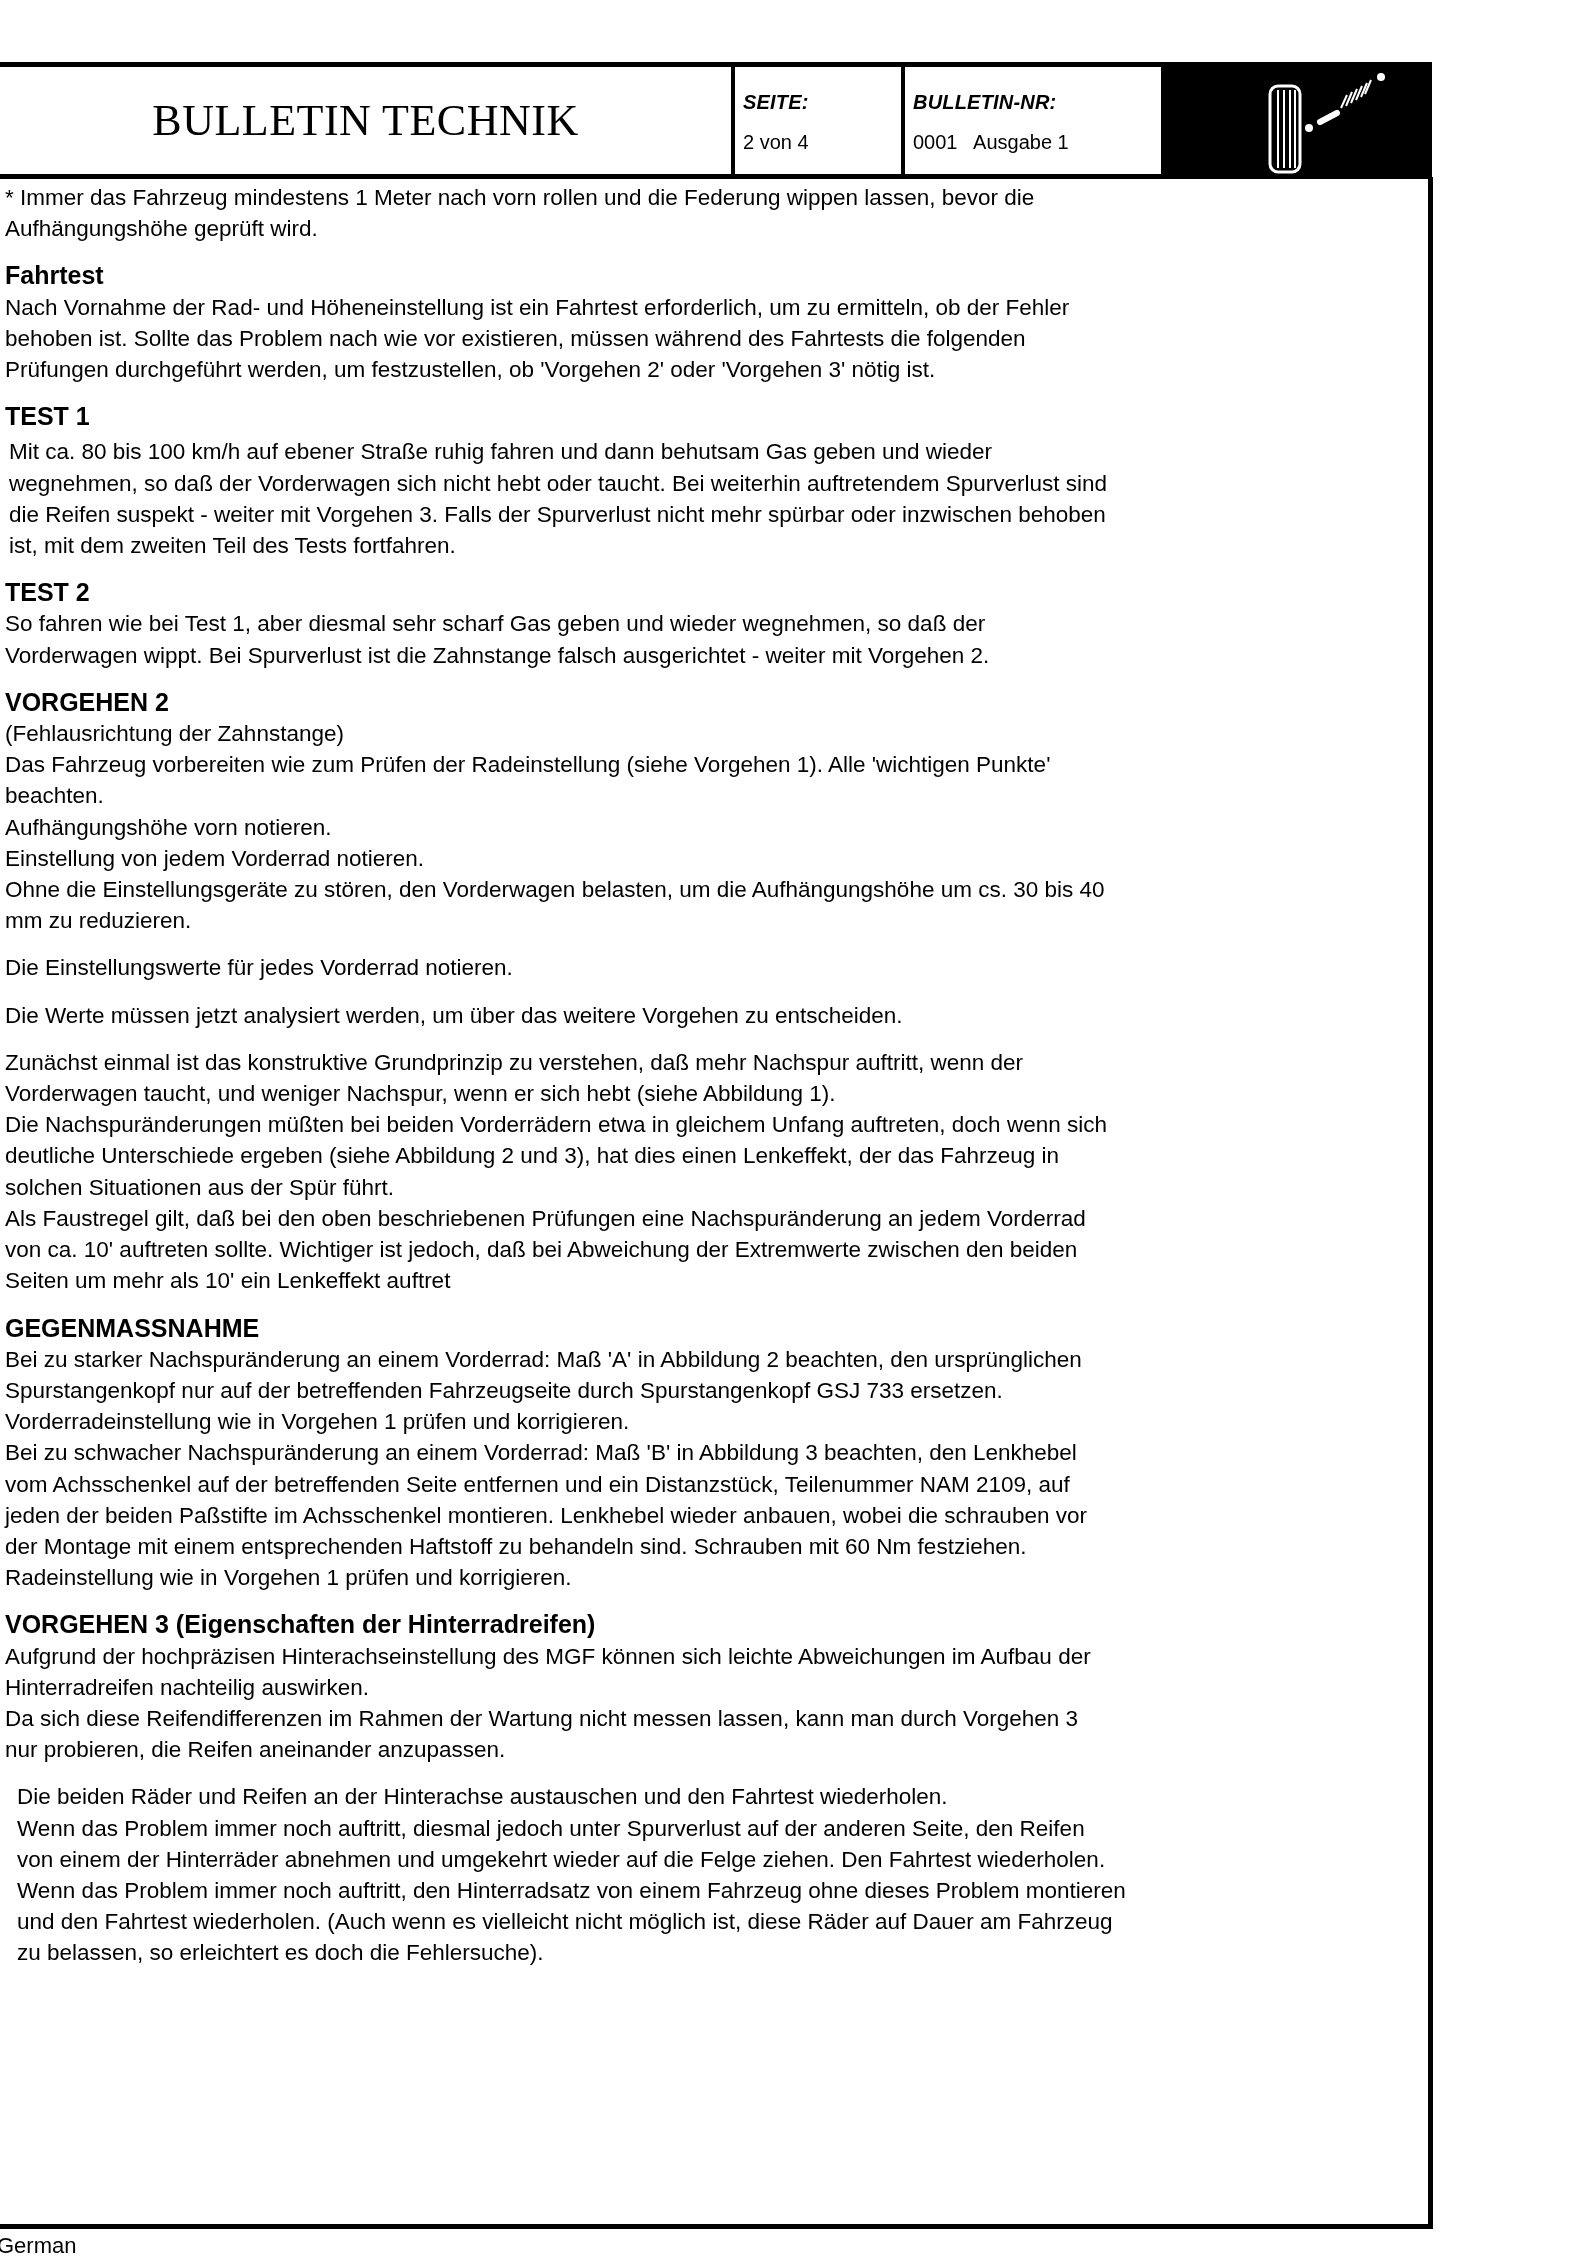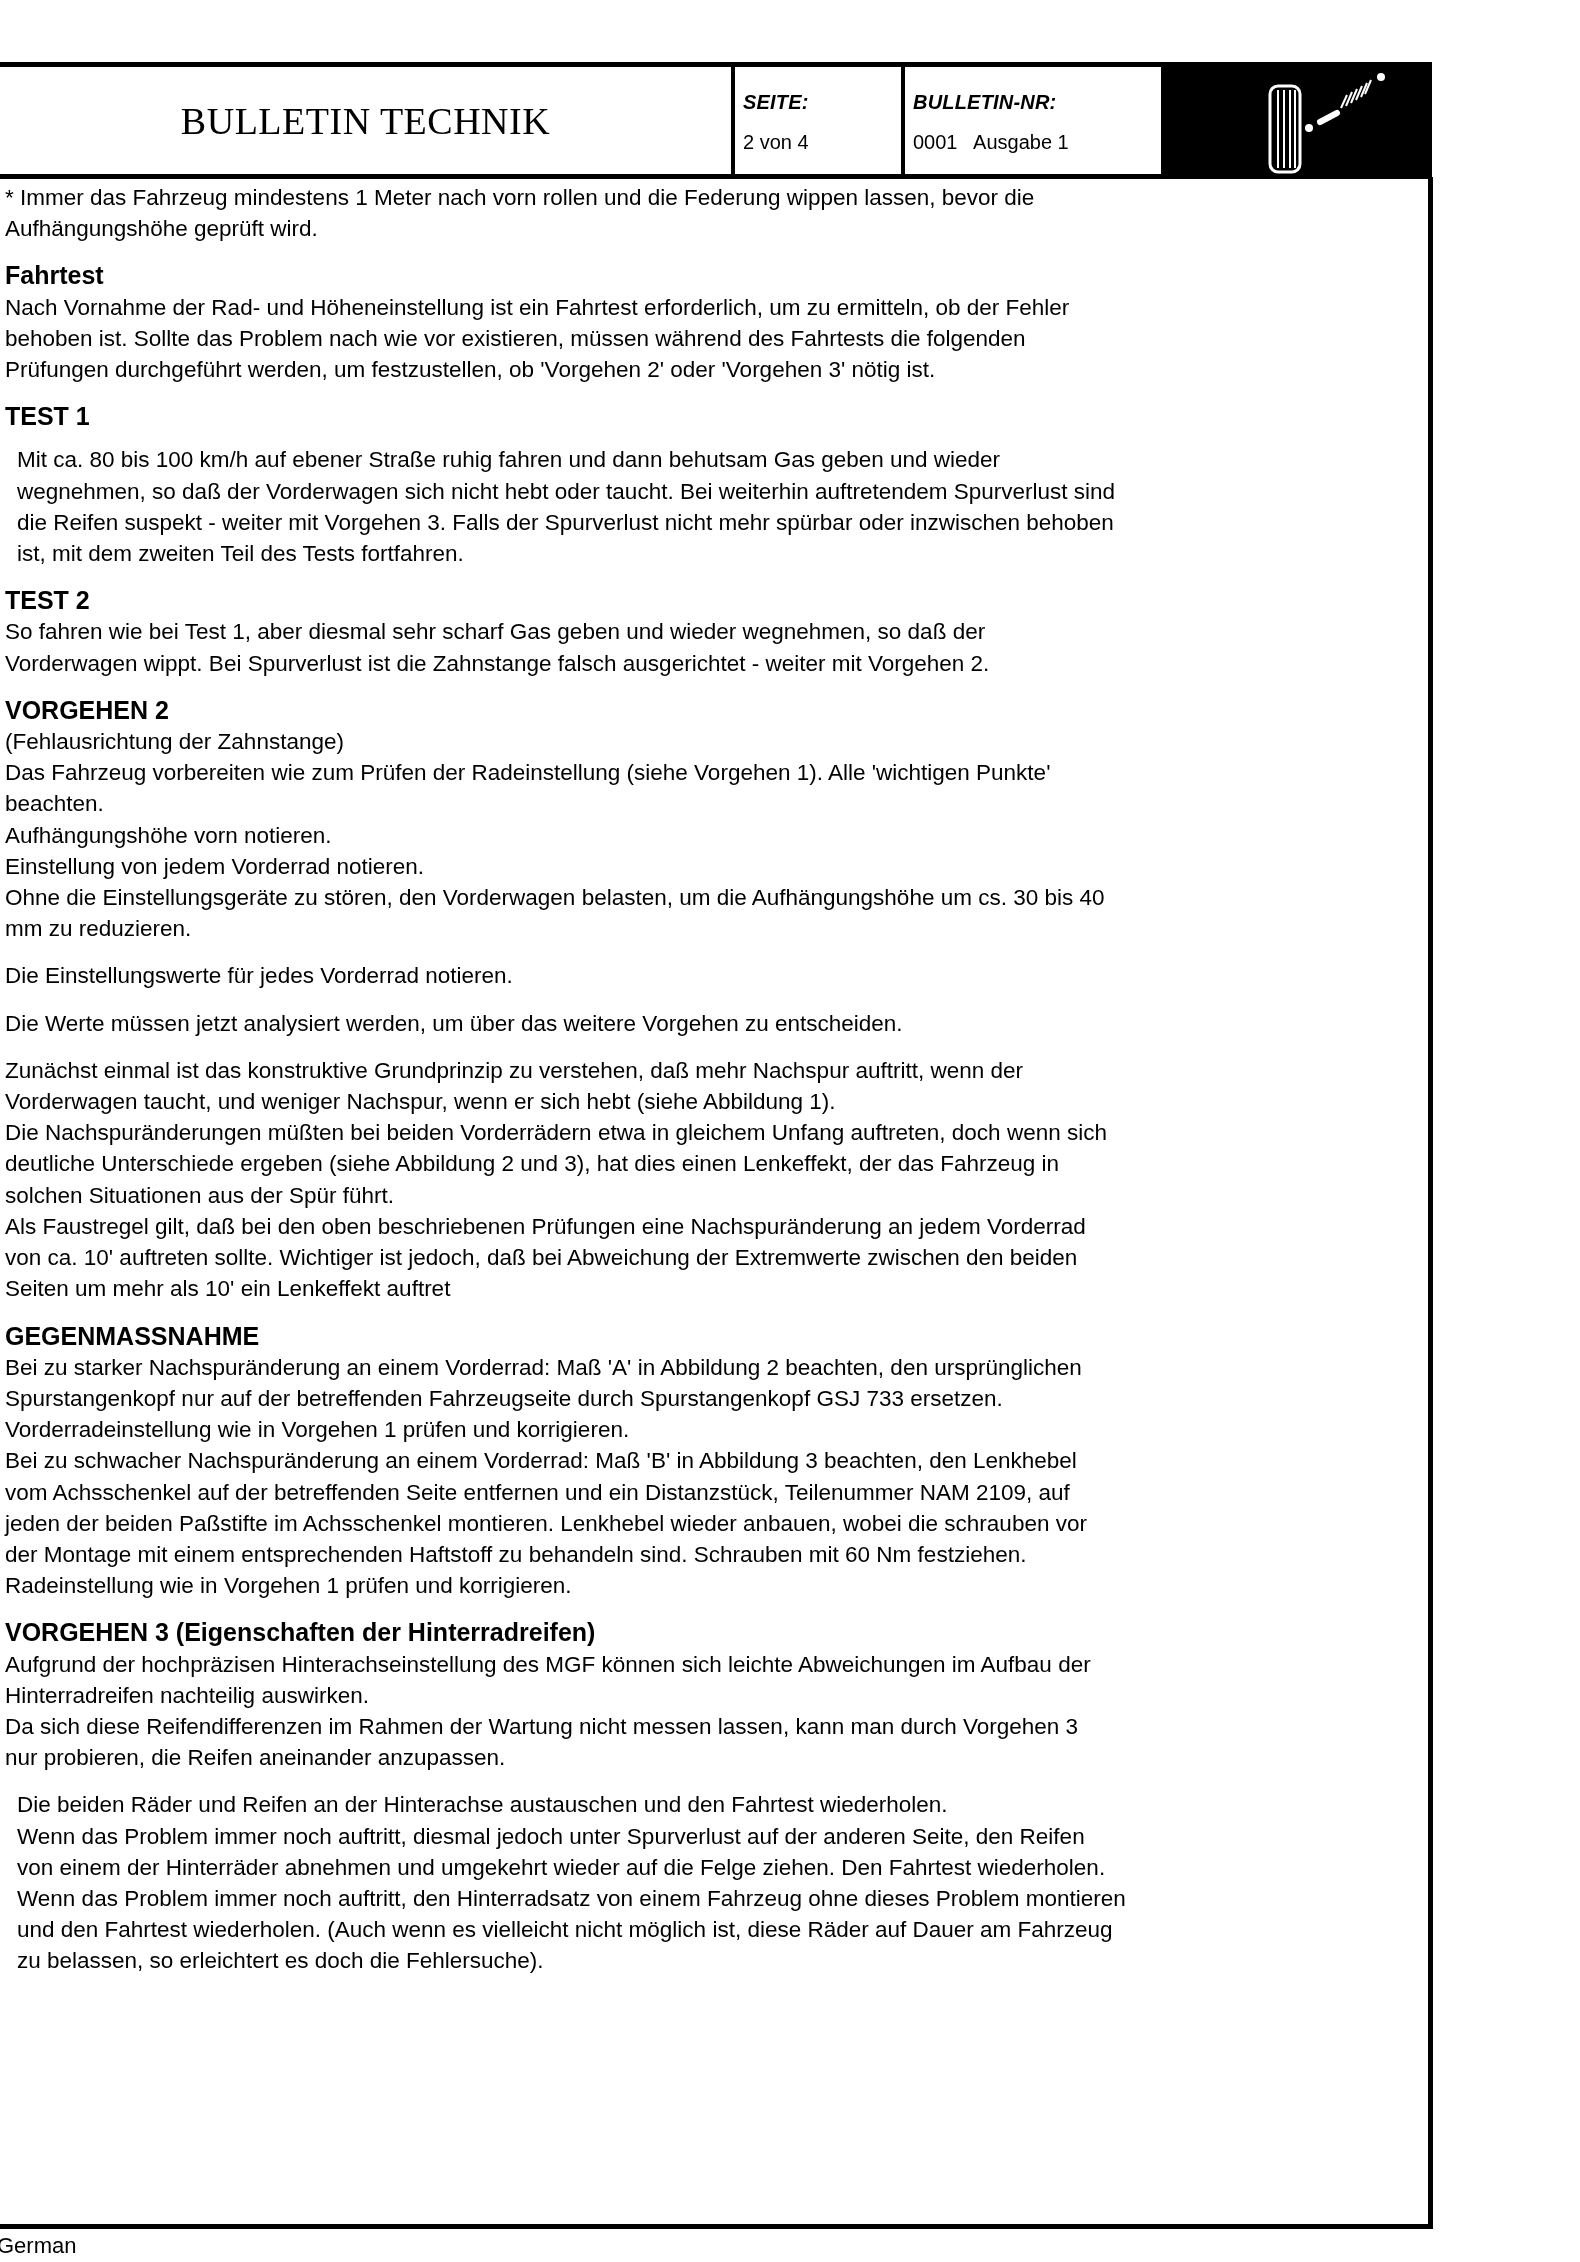--- a/index.html
+++ b/index.html
@@ -36,21 +36,21 @@
     }
     .hdr-title {
       width: 735px;
       height: 100%;
       display: flex;
       align-items: center;
       justify-content: center;
       border-right: 4px solid #000;
       box-sizing: border-box;
       font-family: "Liberation Serif", "DejaVu Serif", serif;
-      font-size: 38px;
+      font-size: 44px;
       letter-spacing: 0.5px;
       padding-top: 0;
     }
     .hdr-cell {
       height: 100%;
       box-sizing: border-box;
       border-right: 4px solid #000;
       padding: 14px 0 0 8px;
       position: relative;
     }
@@ -185,21 +185,21 @@
       <h3>Fahrtest</h3>
       <p style="margin:0">
         <span class="line">Nach Vornahme der Rad- und Höheneinstellung ist ein Fahrtest erforderlich, um zu ermitteln, ob der Fehler</span>
         <span class="line">behoben ist. Sollte das Problem nach wie vor existieren, müssen während des Fahrtests die folgenden</span>
         <span class="line">Prüfungen durchgeführt werden, um festzustellen, ob 'Vorgehen 2' oder 'Vorgehen 3' nötig ist.</span>
       </p>
     </div>
 
     <div class="section">
       <h3>TEST 1</h3>
-      <p style="margin:12px">
+      <p style="margin:4px">
         <span class="line">Mit ca. 80 bis 100 km/h auf ebener Straße ruhig fahren und dann behutsam Gas geben und wieder</span>
         <span class="line">wegnehmen, so daß der Vorderwagen sich nicht hebt oder taucht. Bei weiterhin auftretendem Spurverlust sind</span>
         <span class="line">die Reifen suspekt - weiter mit Vorgehen 3. Falls der Spurverlust nicht mehr spürbar oder inzwischen behoben</span>
         <span class="line">ist, mit dem zweiten Teil des Tests fortfahren.</span>
       </p>
     </div>
 
     <div class="section">
       <h3>TEST 2</h3>
       <p style="margin:0">

